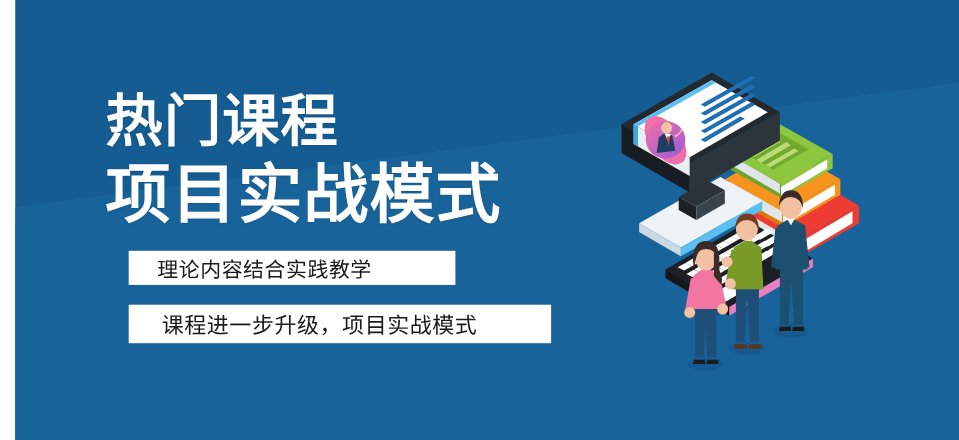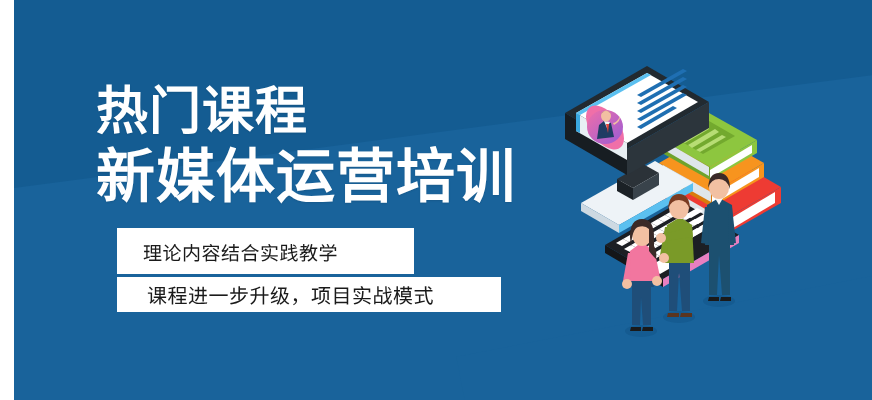--- a/index.html
+++ b/index.html
@@ -95,21 +95,21 @@
     align-items: center;
     justify-content: center;
     white-space: nowrap;
     font-size: 19px;
     letter-spacing: 0.5px;
     box-sizing: border-box;
   }
   .tagline-1 {
     top: 228px;
     width: 297px;
-    height: 46px;
+    height: 31px;
     padding-left: 26px;
     padding-right: 12px;
     justify-content: flex-start;
   }
   .tagline-2 {
     top: 277px;
     width: 384px;
     height: 35px;
     padding-left: 30px;
     padding-right: 24px;
@@ -139,21 +139,21 @@
 
   <div class="bg-base"></div>
   <div class="bg-sweep-curve"></div>
   <div class="bg-sweep-lower"></div>
   <div class="bg-sweep-right"></div>
 
   <div class="content">
 
     <div class="headline headline-1">热门课程</div>
 
-    <div class="headline headline-2">新媒体运营培训</div>
+    <div class="headline headline-2">项目实战模式</div>
 
     <div class="tagline tagline-1">
       <span>理论内容结合实践教学</span>
     </div>
 
     <div class="tagline tagline-2">
       <span>课程进一步升级，项目实战模式</span>
     </div>
 
   </div>

